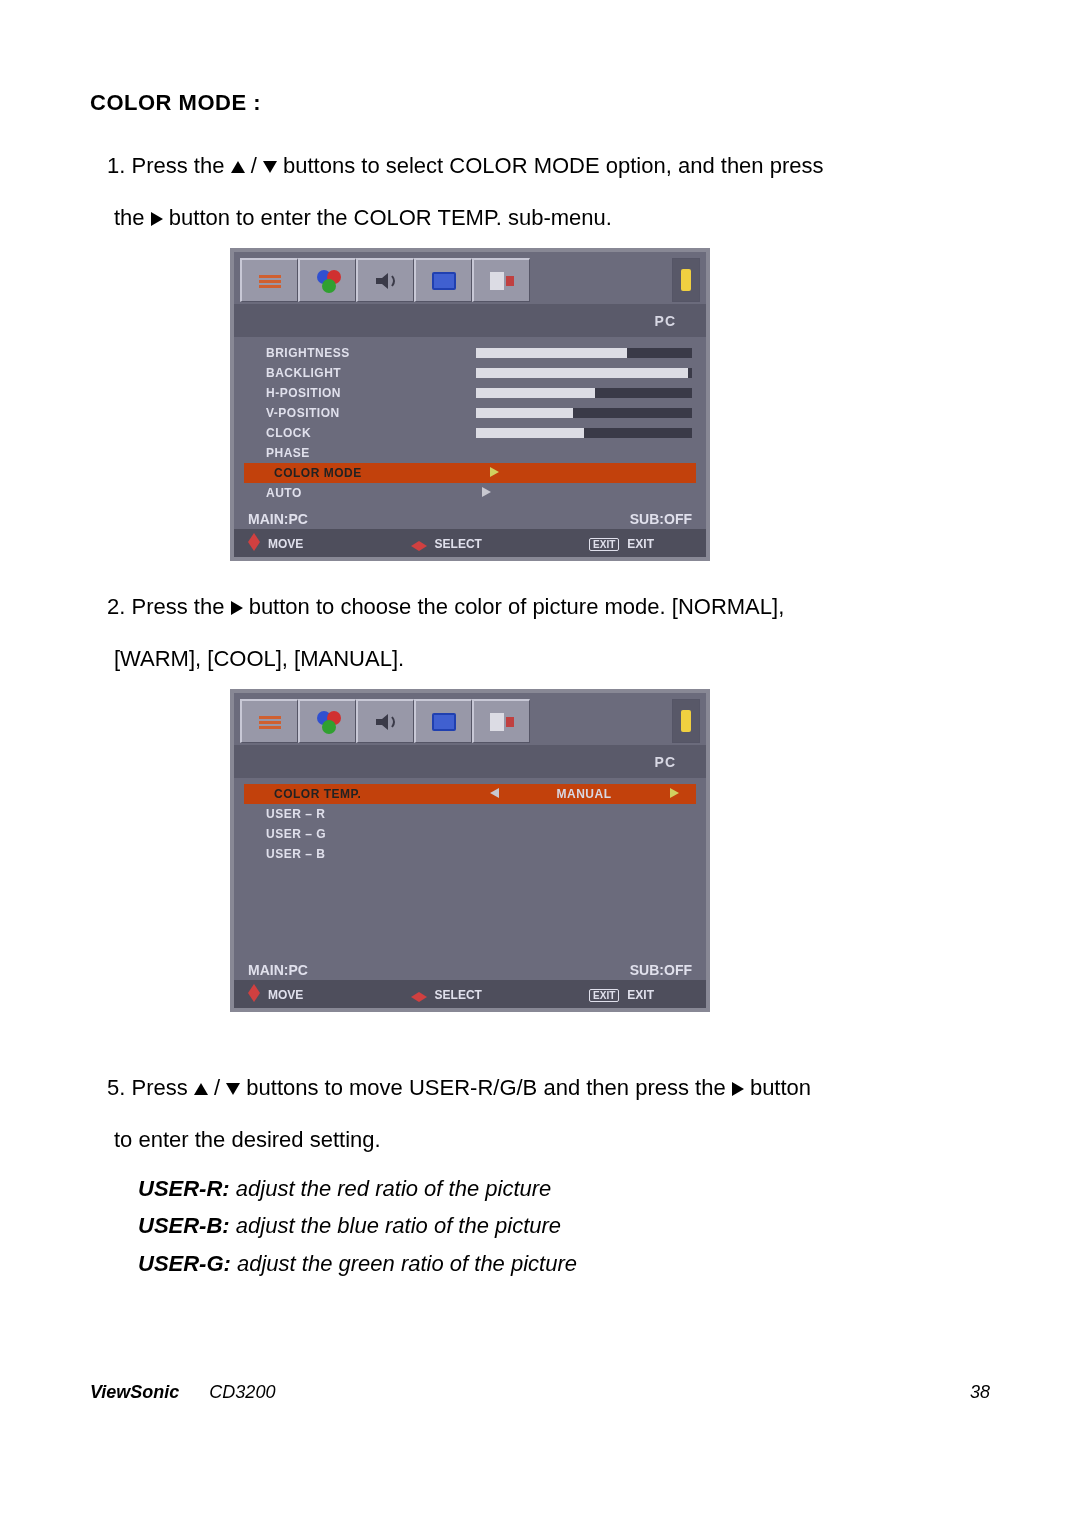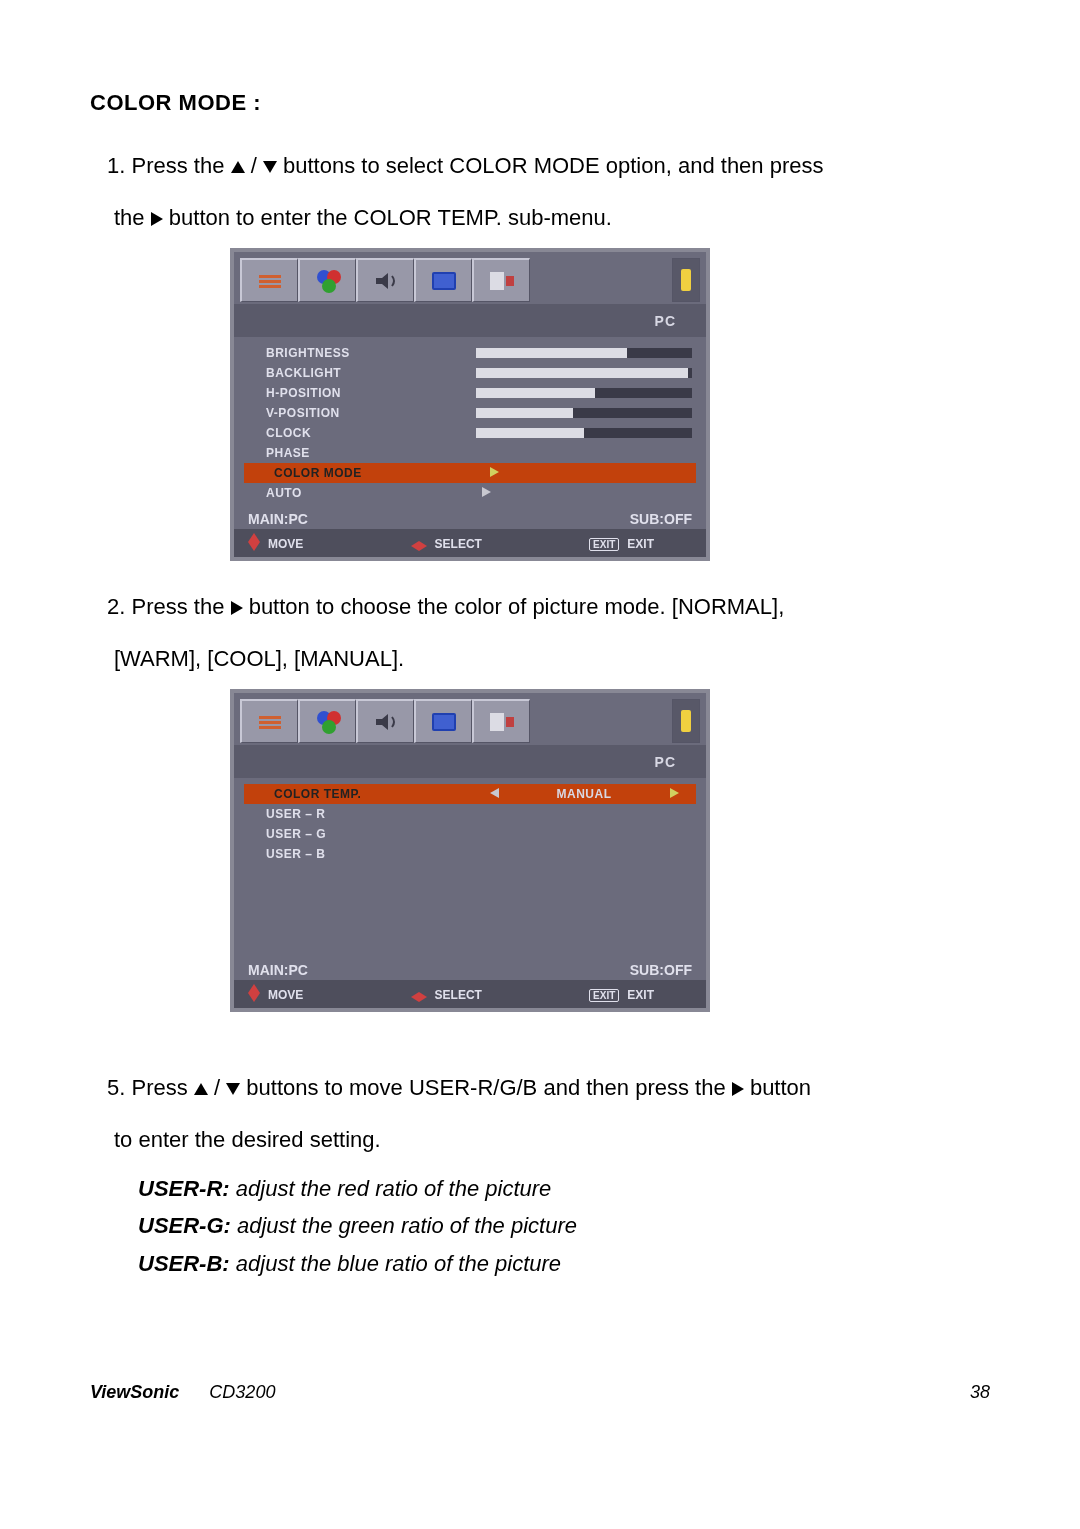--- a/index.html
+++ b/index.html
@@ -371,22 +371,22 @@
     <span> / </span>
     <span class="tri-black-down"></span>
     <span> buttons to move USER-R/G/B and then press the </span>
     <span class="tri-black-right"></span>
     <span> button</span>
   </div>
   <div class="body-text indent1">to enter the desired setting.</div>
 
   <div class="defs">
     <div><b>USER-R:</b><span> adjust the red ratio of the picture</span></div>
+    <div><b>USER-B:</b><span> adjust the blue ratio of the picture</span></div>
     <div><b>USER-G:</b><span> adjust the green ratio of the picture</span></div>
-    <div><b>USER-B:</b><span> adjust the blue ratio of the picture</span></div>
   </div>
 </div>
 
 <div class="footer">
   <span class="brand">ViewSonic</span>
   <span class="model">CD3200</span>
   <span class="pn">38</span>
 </div>
 
 </body></html>

